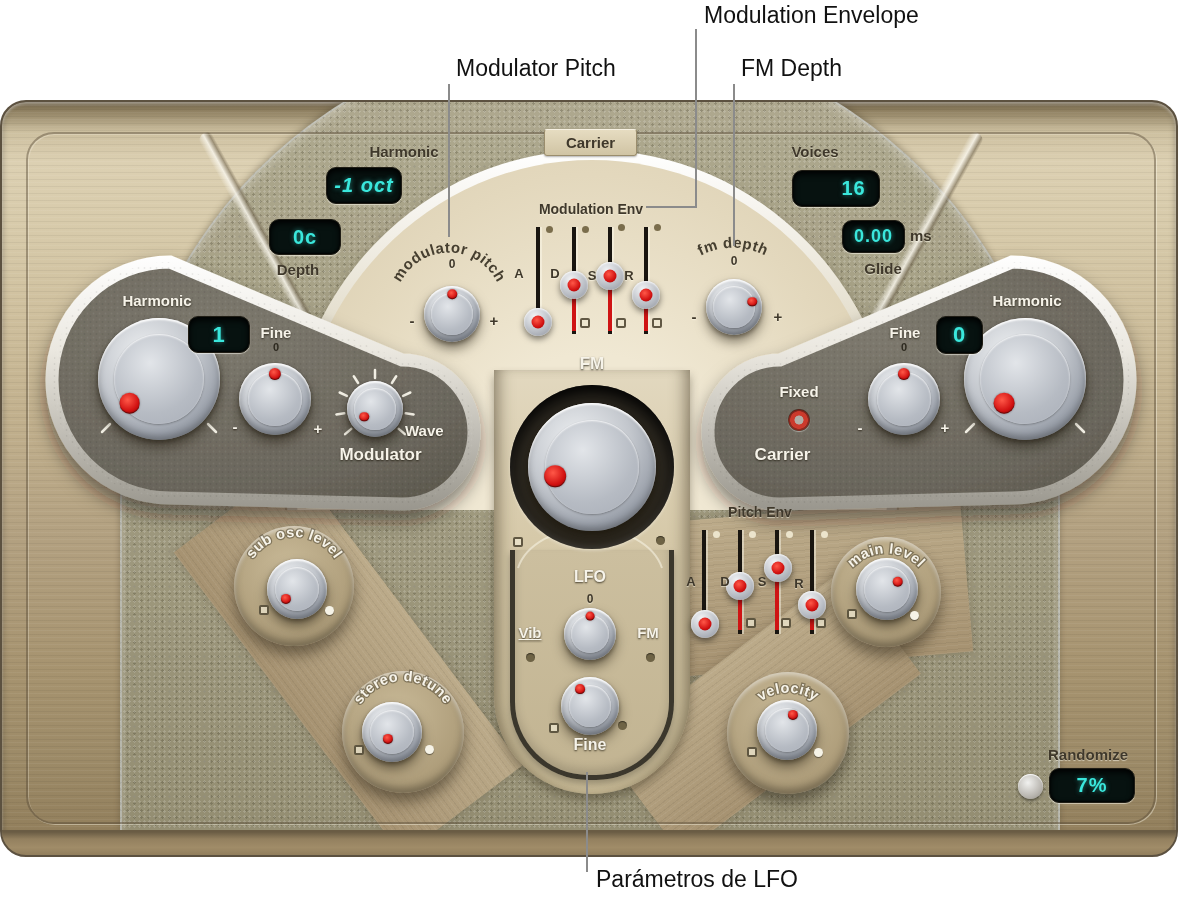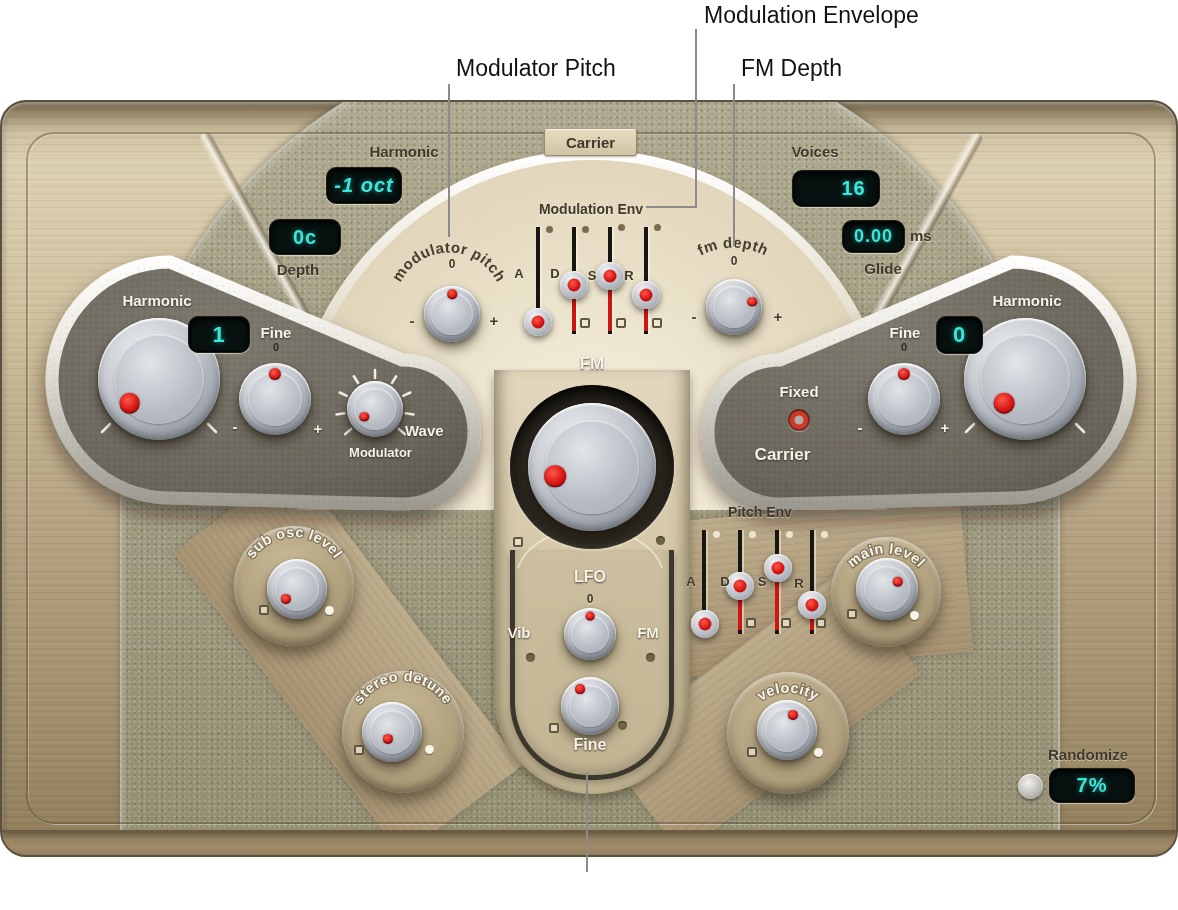--- a/index.html
+++ b/index.html
@@ -101,20 +101,21 @@
   svg.decor{z-index:8;}
 </style>
 </head>
 <body>
 
 <div class="stage">
 
   <div class="ann" style="left:704px;top:2px;">Modulation Envelope</div>
   <div class="ann" style="left:456px;top:55px;">Modulator Pitch</div>
   <div class="ann" style="left:741px;top:55px;">FM Depth</div>
+  <div class="ann" style="left:596px;top:866px;">Parámetros de LFO</div>
   <div class="cline" style="left:695px;top:29px;width:2px;height:179px;"></div>
   <div class="cline" style="left:646px;top:206px;width:51px;height:2px;"></div>
   <div class="cline" style="left:448px;top:84px;width:2px;height:153px;"></div>
   <div class="cline" style="left:733px;top:84px;width:2px;height:162px;"></div>
   <div class="cline" style="left:586px;top:772px;width:2px;height:100px;"></div>
 
   <div class="panel">
 
     <div class="ridge" style="left:246px;top:18px;transform:rotate(-29deg);"></div>
     <div class="ridge" style="left:917px;top:18px;transform:rotate(29deg);"></div>
@@ -271,21 +272,21 @@
     <div class="etch" style="left:256px;top:239px;width:36px;font-size:11px;color:#2e2a20;text-shadow:none;">0</div>
     <div class="knob" style="left:237px;top:261px;width:72px;height:72px;">
         <span class="dot" style="left:50%;top:15%;"></span>
       </div>
     <div class="wlab" style="left:225px;top:316px;width:16px;">-</div>
     <div class="wlab" style="left:308px;top:318px;width:16px;">+</div>
     <div class="knob" style="left:345px;top:279px;width:56px;height:56px;">
         <span class="dot" style="left:31%;top:64%;"></span>
       </div>
     <div class="wlab" style="left:403px;top:320px;width:60px;text-align:left;">Wave</div>
-    <div class="wlab" style="left:316px;top:343px;width:125px;font-size:13px;">Modulator</div>
+    <div class="wlab" style="left:316px;top:343px;width:125px;font-size:17px;">Modulator</div>
 
     <div class="wlab" style="left:955px;top:190px;width:140px;">Harmonic</div>
     <div class="knob" style="left:962px;top:216px;width:122px;height:122px;">
         <span class="dot" style="left:33%;top:70%;"></span>
       </div>
     <div class="lcd" style="left:934px;top:214px;width:47px;height:38px;font-size:22px;">0</div>
     <div class="wlab" style="left:873px;top:222px;width:60px;">Fine</div>
     <div class="etch" style="left:884px;top:239px;width:36px;font-size:11px;color:#2e2a20;text-shadow:none;">0</div>
     <div class="knob" style="left:866px;top:261px;width:72px;height:72px;">
         <span class="dot" style="left:50%;top:15%;"></span>
@@ -294,21 +295,21 @@
     <div class="wlab" style="left:935px;top:317px;width:16px;">+</div>
     <div class="wlab" style="left:762px;top:281px;width:70px;">Fixed</div>
     <div class="led" style="left:786px;top:307px;"></div>
     <div class="wlab" style="left:718px;top:343px;width:125px;font-size:17px;">Carrier</div>
 
     <div class="wlab" style="left:558px;top:466px;width:60px;font-size:16px;">LFO</div>
     <div class="etch" style="left:570px;top:490px;width:36px;font-size:12px;">0</div>
     <div class="knob" style="left:562px;top:506px;width:52px;height:52px;">
         <span class="dot" style="left:50%;top:15%;"></span>
       </div>
-    <div class="wlab" style="left:492px;top:522px;width:50px;">Vib</div>
+    <div class="wlab" style="left:503px;top:522px;width:50px;text-decoration:underline;">Vib</div>
     <div class="wlab" style="left:621px;top:522px;width:50px;">FM</div>
     <div class="odot" style="left:524px;top:551px;"></div>
     <div class="odot" style="left:644px;top:551px;"></div>
     <div class="knob" style="left:559px;top:575px;width:58px;height:58px;">
         <span class="dot" style="left:33%;top:21%;"></span>
       </div>
     <div class="sq" style="left:547px;top:621px;"></div>
     <div class="odot" style="left:616px;top:619px;"></div>
     <div class="wlab" style="left:553px;top:634px;width:70px;font-size:16px;">Fine</div>
 

